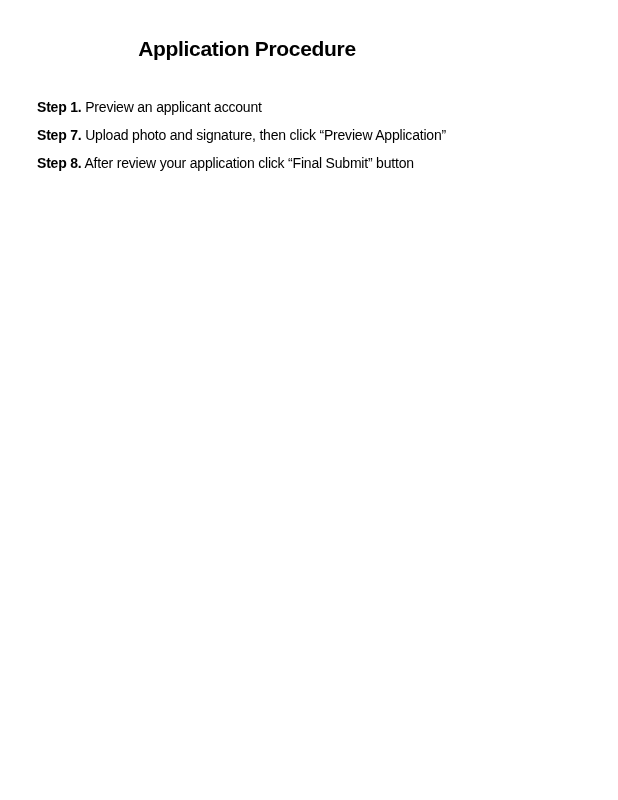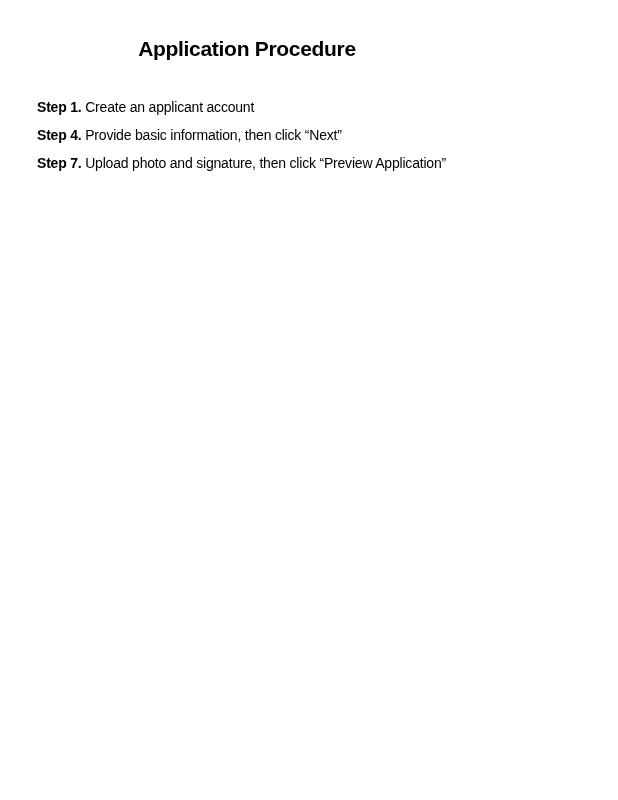--- a/index.html
+++ b/index.html
@@ -46,21 +46,21 @@
       text-align: center;
     }
   </style>
 </head>
 <body>
 
 <h1 class="page-title">Application Procedure</h1>
 
 <ul class="steps">
   <li class="step">
-    <span class="step-label">Step 1.</span><span class="step-text"> Create an applicant account</span>
-  </li>
-  <li class="step">
-    <span class="step-label">Step 4.</span><span class="step-text"> Provide basic information, then click “Next”</span>
+    <span class="step-label">Step 1.</span><span class="step-text"> Preview an applicant account</span>
   </li>
   <li class="step">
     <span class="step-label">Step 7.</span><span class="step-text"> Upload photo and signature, then click “Preview Application”</span>
   </li>
+  <li class="step">
+    <span class="step-label">Step 8.</span><span class="step-text"> After review your application click “Final Submit” button</span>
+  </li>
 </ul>
 
 </body></html>

